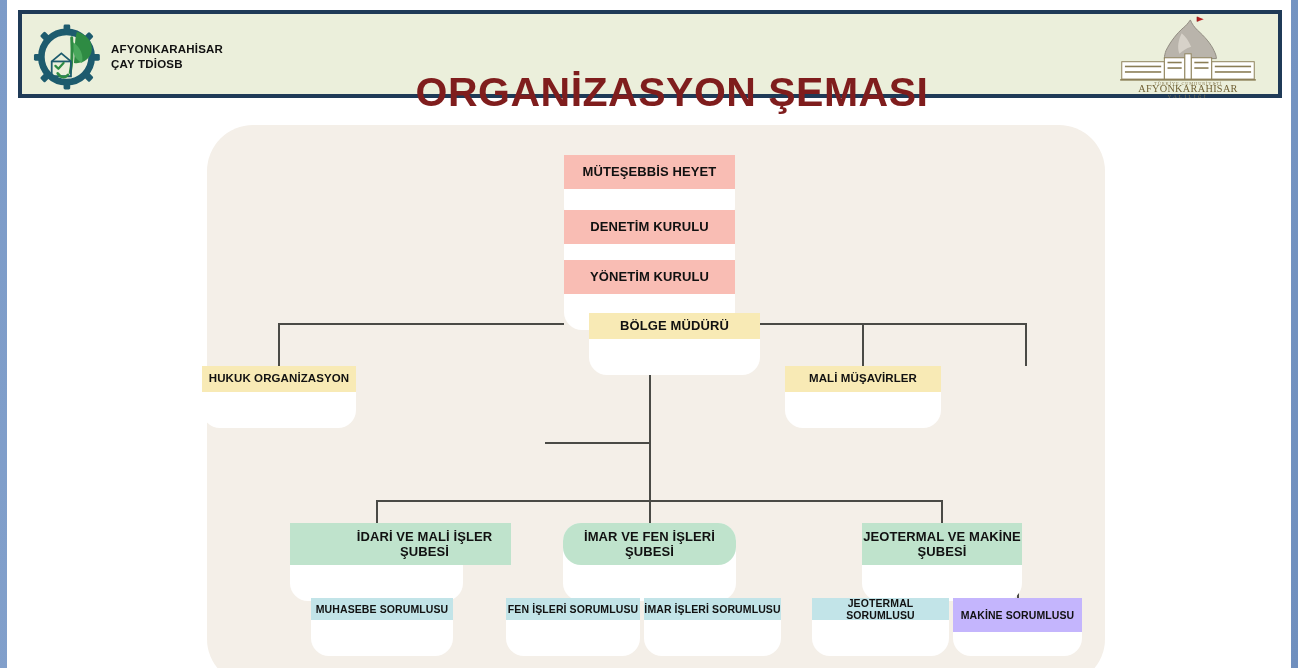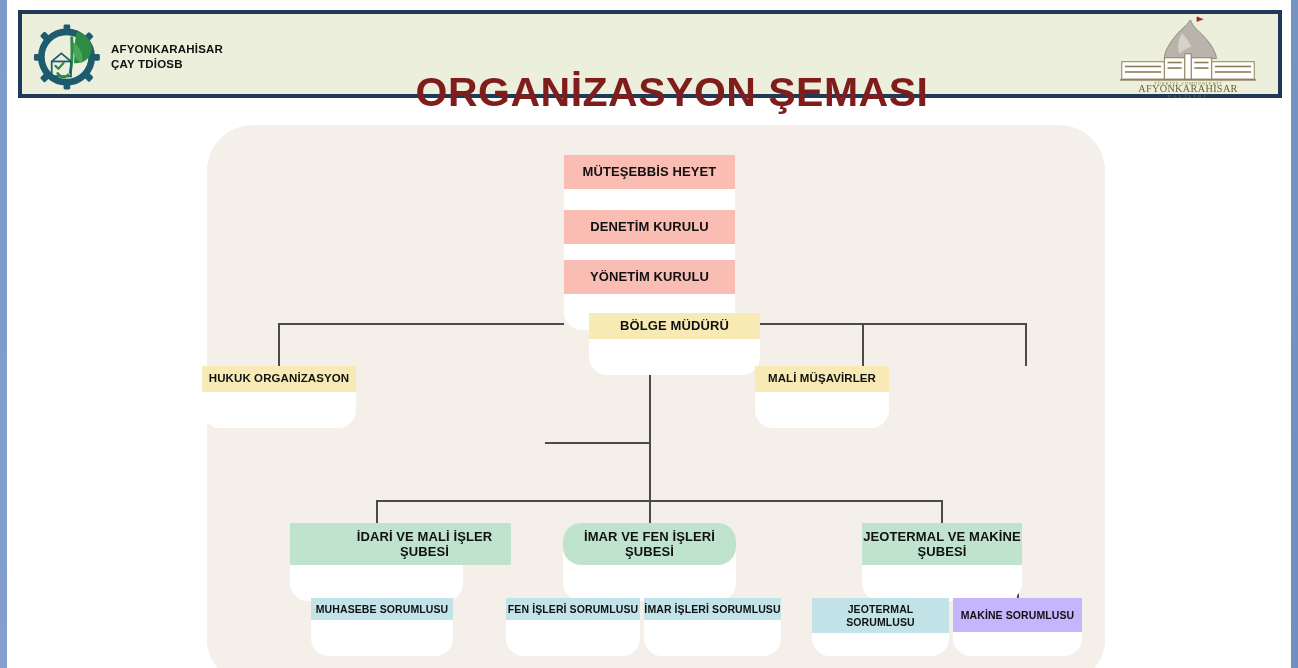--- a/index.html
+++ b/index.html
@@ -238,21 +238,21 @@
           <div class="band" style="height: 34px; background: rgb(249, 189, 180); font-size: 13px;">YÖNETİM KURULU</div>
         </div>
         <div class="node" style="left: 557px; top: 313px; width: 171px; height: 62px; margin-left: 25px;">
           <div class="card" style="height: 62px;"></div>
           <div class="band" style="height: 26px; background: rgb(248, 234, 181); font-size: 13px;">BÖLGE MÜDÜRÜ</div>
         </div>
         <div class="node" style="left: 195px; top: 366px; width: 154px; height: 62px;">
           <div class="card" style="height: 62px;"></div>
           <div class="band" style="height: 26px; background: rgb(248, 234, 181); font-size: 11.5px;">HUKUK ORGANİZASYON</div>
         </div>
-        <div class="node" style="left: 748px; top: 366px; width: 134px; height: 62px;">
+        <div class="node" style="left: 778px; top: 366px; width: 156px; height: 62px;">
           <div class="card" style="height: 62px;"></div>
           <div class="band" style="height: 26px; background: rgb(248, 234, 181); font-size: 11.5px;">MALİ MÜŞAVİRLER</div>
         </div>
         <div class="node" style="left: 283px; top: 523px; width: 173px; height: 78px;">
           <div class="card" style="height: 78px;"></div>
           <div class="band" style="height: 42px; background: rgb(191, 227, 204); font-size: 13px; padding-left: 48px;">İDARİ VE MALİ İŞLER<br>ŞUBESİ</div>
         </div>
         <div class="node" style="left: 556px; top: 523px; width: 173px; height: 78px;">
           <div class="card" style="height: 78px;"></div>
           <div class="band" style="height: 42px; background: rgb(191, 227, 204); font-size: 13px; border-radius: 18px;">İMAR VE FEN İŞLERİ<br>ŞUBESİ</div>
@@ -268,21 +268,21 @@
         <div class="node" style="left: 499px; top: 598px; width: 134px; height: 58px;">
           <div class="card" style="height: 58px;"></div>
           <div class="band" style="height: 22px; background: rgb(194, 228, 232); font-size: 10.5px;">FEN İŞLERİ SORUMLUSU</div>
         </div>
         <div class="node" style="left: 637px; top: 598px; width: 137px; height: 58px;">
           <div class="card" style="height: 58px;"></div>
           <div class="band" style="height: 22px; background: rgb(194, 228, 232); font-size: 10.5px;">İMAR İŞLERİ SORUMLUSU</div>
         </div>
         <div class="node" style="left: 805px; top: 598px; width: 137px; height: 58px;">
           <div class="card" style="height: 58px;"></div>
-          <div class="band" style="height: 35px; background: rgb(194, 228, 232); font-size: 10.5px;">JEOTERMAL SORUMLUSU</div>
+          <div class="band" style="height: 22px; background: rgb(194, 228, 232); font-size: 10.5px;">JEOTERMAL SORUMLUSU</div>
         </div>
         <div class="node" style="left: 946px; top: 598px; width: 129px; height: 58px;">
           <div class="card" style="height: 58px;"></div>
           <div class="band" style="height: 34px; background: #c4b5fd; font-size: 10.5px;">MAKİNE SORUMLUSU</div>
         </div>
       </div>
 
   </div>
 </div>
 

